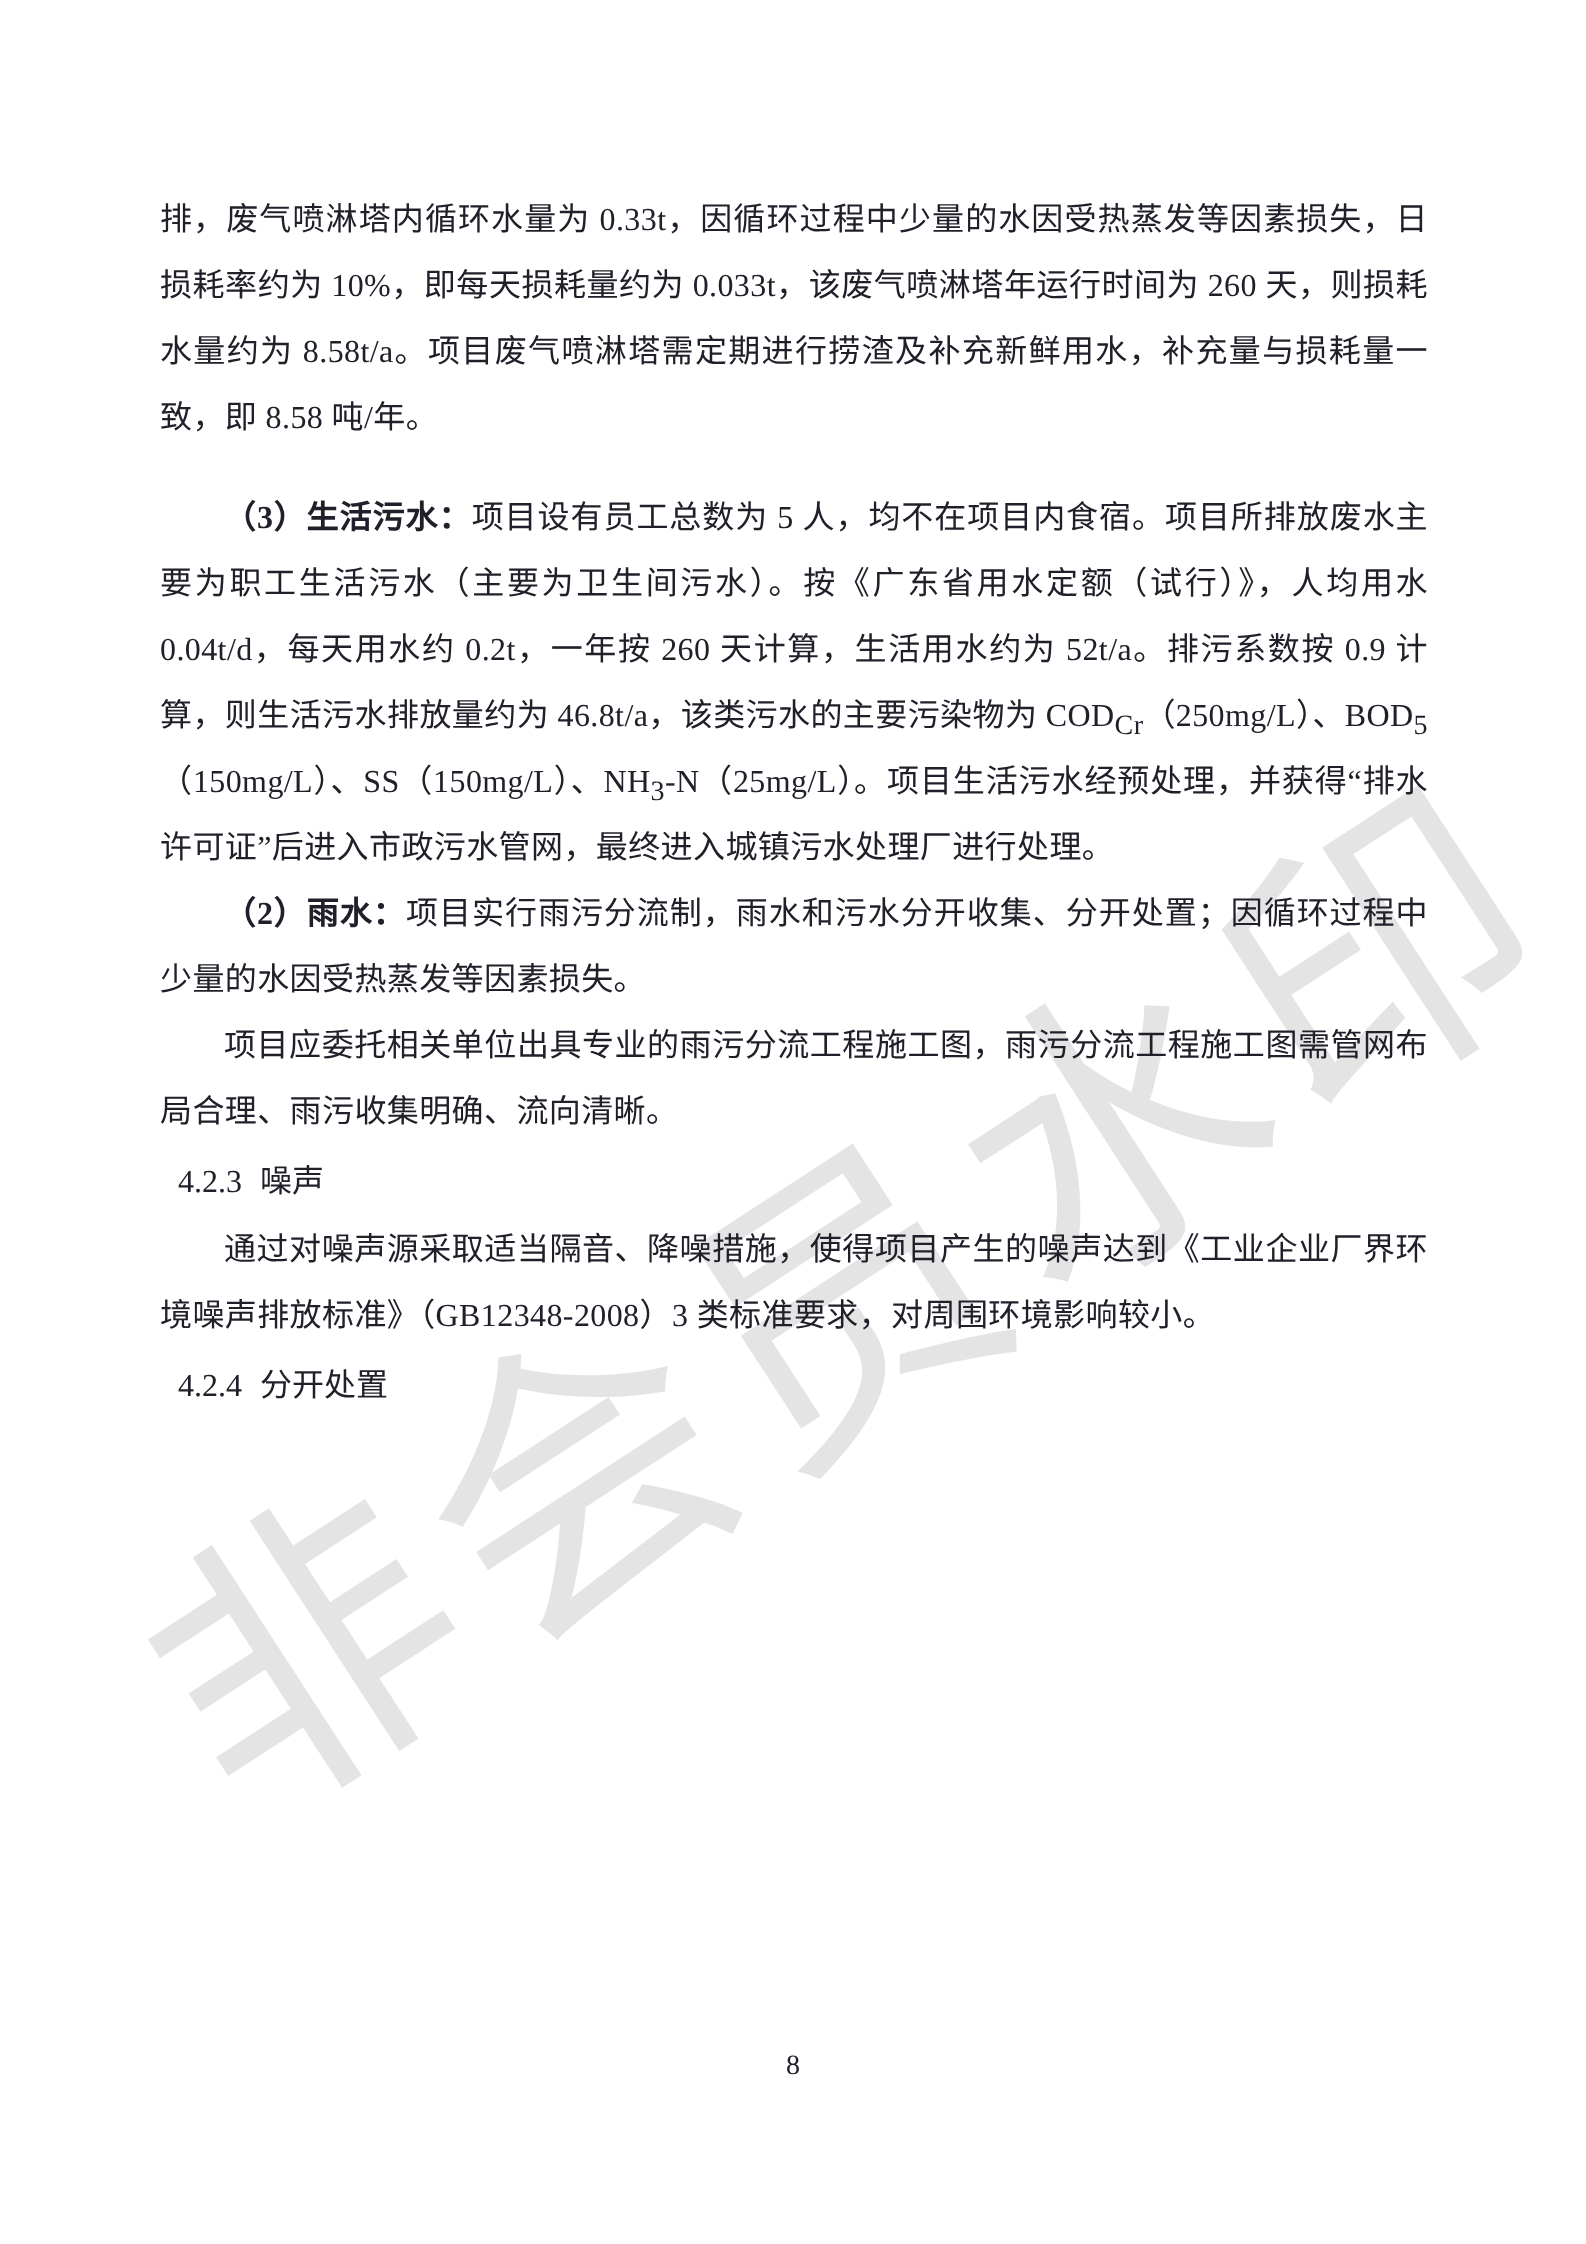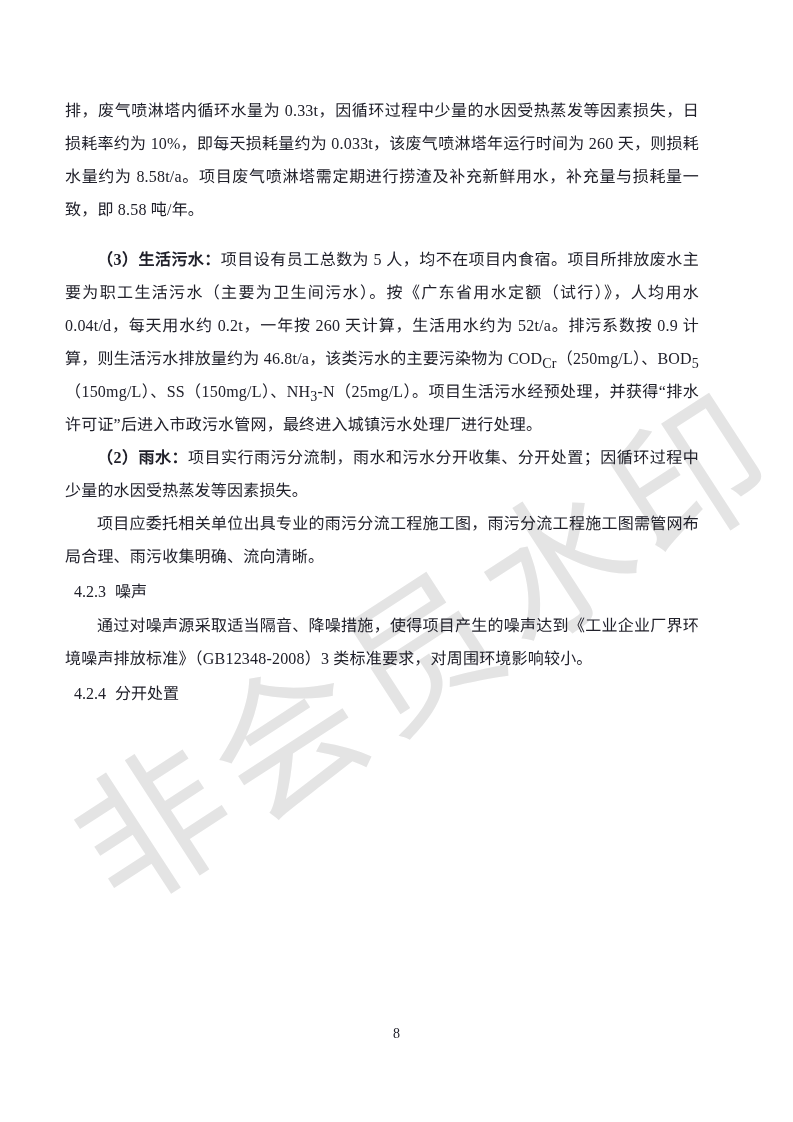--- a/index.html
+++ b/index.html
@@ -18,21 +18,21 @@
     font-size:150px;
     letter-spacing:10px;
     color:#e4e4e4;
     white-space:nowrap;
     z-index:0;
     user-select:none;
     font-family:"Liberation Serif","DejaVu Serif",serif;
   }
   .content{
     position:absolute;
-    left:65px;top:94px;
+    left:80px;top:94px;
     width:634px;
     z-index:1;
   }
   .para{
     margin:0;
     font-size:16px;
     line-height:33px;
     letter-spacing:0.2px;
     text-align:justify;
     text-justify:inter-ideograph;

